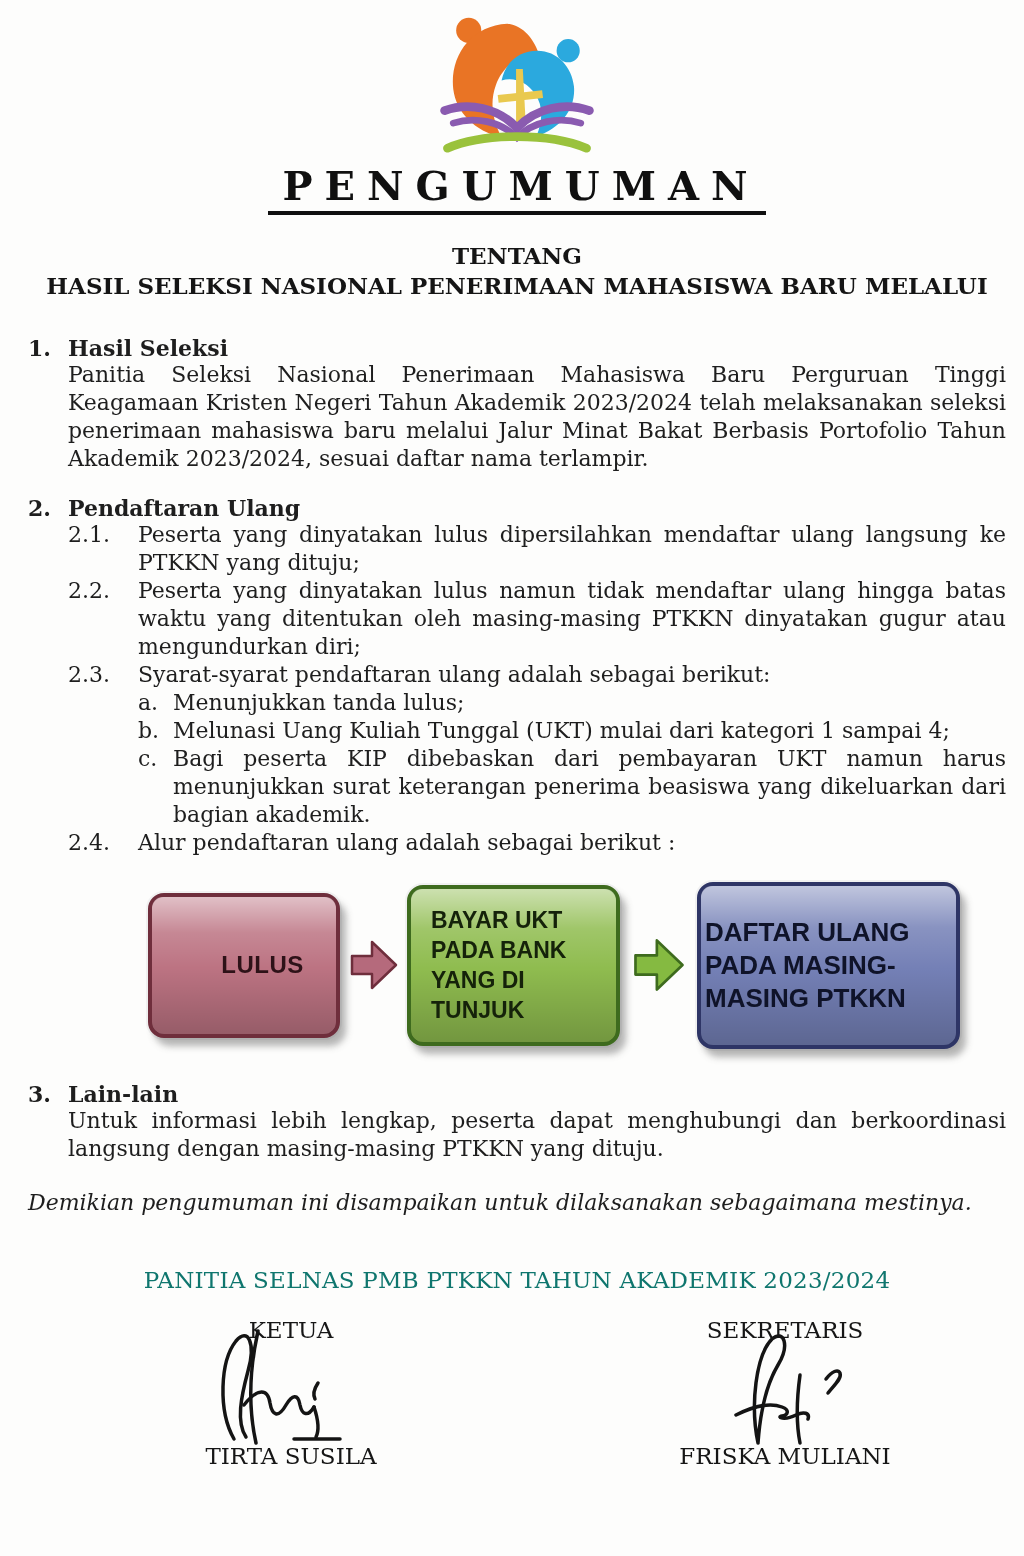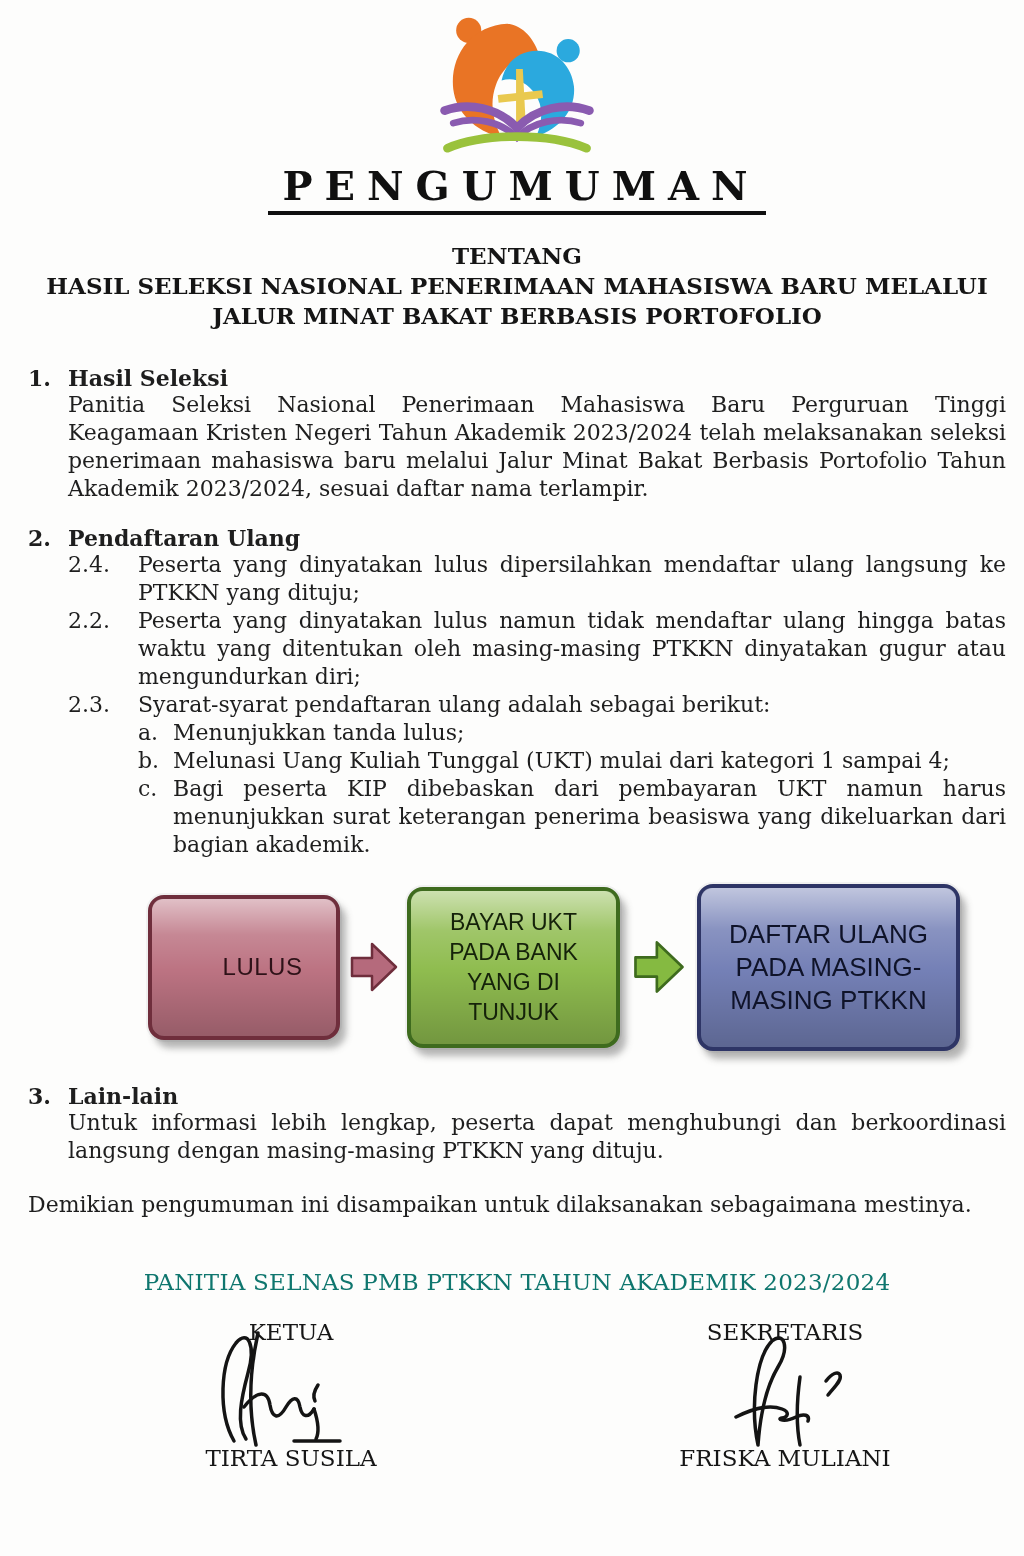--- a/index.html
+++ b/index.html
@@ -35,38 +35,38 @@
   .sub-num { width:70px; flex:none; }
   .sub-text { flex:1; text-align:justify; }
   .abc { display:flex; }
   .abc-letter { width:35px; flex:none; }
   .abc-text { flex:1; text-align:justify; }
 
   
   .flow { display:flex; align-items:center; margin:18px 0 0 120px; height:180px; }
   .flow-box {
     border:4px solid #444; border-radius:16px; position:relative;
-    display:flex; align-items:center; justify-content:center; text-align:center;
-    font-family:"Liberation Sans","DejaVu Sans",sans-serif; font-weight:400;
+    display:flex; align-items:center; justify-content:center; 
+    font-family:"Liberation Sans","DejaVu Sans",sans-serif; font-weight:700;
     box-shadow:6px 8px 7px rgba(90,90,90,.45), 0 0 0 2px rgba(240,240,240,.9);
   }
   .flow-box::before {
     content:""; position:absolute; inset:0; border-radius:11px; pointer-events:none;
     background:linear-gradient(180deg, rgba(255,255,255,.55) 0%, rgba(255,255,255,.15) 26%,
                rgba(255,255,255,0) 52%, rgba(0,0,0,.20) 100%);
   }
   .flow-box span { position:relative; z-index:1; }
   .fb1 { width:192px; height:145px; font-size:24px; letter-spacing:.02em; }
   .fb2 { width:213px; height:161px; font-size:23px; line-height:30px; padding:0 20px; }
   .fb3 { width:263px; height:167px; font-size:26px; line-height:33px; padding:0 4px; }
   .flow-gap1 { width:67px; display:flex; justify-content:center; align-items:center; }
   .flow-gap2 { width:77px; display:flex; justify-content:center; align-items:center; }
 
   
-  .closing { margin-top:26px; font-size:22px; line-height:28px; text-align:justify; }
+  .closing { margin-top:26px; font-size:22px; line-height:28px; text-align:justify;font-style:italic; }
   .committee { margin-top:50px; text-align:center; font-size:23px; letter-spacing:.01em; color:#0f766e; }
   .sig-area { position:relative; height:230px; margin-top:24px; }
   .sig-col { position:absolute; width:250px; text-align:center; font-size:23px; color:#161616; }
   .sig-col.left { left:138px; }
   .sig-col.right { left:632px; }
   .sig-role { position:relative; z-index:1; }
   .sig-scribble { display:block; margin:-16px auto -6px auto; position:relative; z-index:2; }
   .sig-name { margin-top:2px; }
 </style>
 </head>
@@ -89,42 +89,41 @@
       </svg>
     </div>
 
     <div class="doc-title-wrap">
       <div class="doc-title">PENGUMUMAN</div>
     </div>
 
     <div class="about">
       <div>TENTANG</div>
       <div>HASIL SELEKSI NASIONAL PENERIMAAN MAHASISWA BARU MELALUI</div>
-      <div>JALUR MINAT BAKAT BERBASIS PORTOFOLIO</div>
     </div>
 
     <div class="block-1">
       <div class="sec sec-head">
         <div class="sec-num">1.</div>
         <div class="sec-title">Hasil Seleksi</div>
       </div>
       <div class="sec">
         <div class="sec-num"></div>
         <div class="sec-body">Panitia Seleksi Nasional Penerimaan Mahasiswa Baru Perguruan Tinggi Keagamaan Kristen Negeri Tahun Akademik 2023/2024 telah melaksanakan seleksi penerimaan mahasiswa baru melalui Jalur Minat Bakat Berbasis Portofolio Tahun Akademik 2023/2024, sesuai daftar nama terlampir.</div>
       </div>
     </div>
 
     <div class="block-2">
       <div class="sec sec-head">
         <div class="sec-num">2.</div>
         <div class="sec-title">Pendaftaran Ulang</div>
       </div>
 
       <div class="sub">
-        <div class="sub-num">2.4.</div>
+        <div class="sub-num">2.1.</div>
         <div class="sub-text">Peserta yang dinyatakan lulus dipersilahkan mendaftar ulang langsung ke PTKKN yang dituju;</div>
       </div>
 
       <div class="sub">
         <div class="sub-num">2.2.</div>
         <div class="sub-text">Peserta yang dinyatakan lulus namun tidak mendaftar ulang hingga batas waktu yang ditentukan oleh masing-masing PTKKN dinyatakan gugur atau mengundurkan diri;</div>
       </div>
 
       <div class="sub">
         <div class="sub-num">2.3.</div>
@@ -138,20 +137,24 @@
             <div class="abc-letter">b.</div>
             <div class="abc-text">Melunasi Uang Kuliah Tunggal (UKT) mulai dari kategori 1 sampai 4;</div>
           </div>
           <div class="abc">
             <div class="abc-letter">c.</div>
             <div class="abc-text">Bagi peserta KIP dibebaskan dari pembayaran UKT namun harus menunjukkan surat keterangan penerima beasiswa yang dikeluarkan dari bagian akademik.</div>
           </div>
         </div>
       </div>
 
+      <div class="sub">
+        <div class="sub-num">2.4.</div>
+        <div class="sub-text">Alur pendaftaran ulang adalah sebagai berikut :</div>
+      </div>
 
       <div class="flow">
         <div class="flow-box fb1" style="background-color: rgb(188, 115, 130); border-color: rgb(111, 46, 60); color: rgb(46, 18, 24); padding-left: 37px;">
           <span>LULUS</span>
         </div>
         <div class="flow-gap1">
           <svg width="48" height="58" viewBox="0 0 48 58">
             <path d="M2 20 L22 20 L22 6 L46 29 L22 52 L22 38 L2 38 Z" stroke-width="2.5" stroke-linejoin="round" fill="#b56a7c" stroke="#6f2e3c"></path>
           </svg>
         </div>

